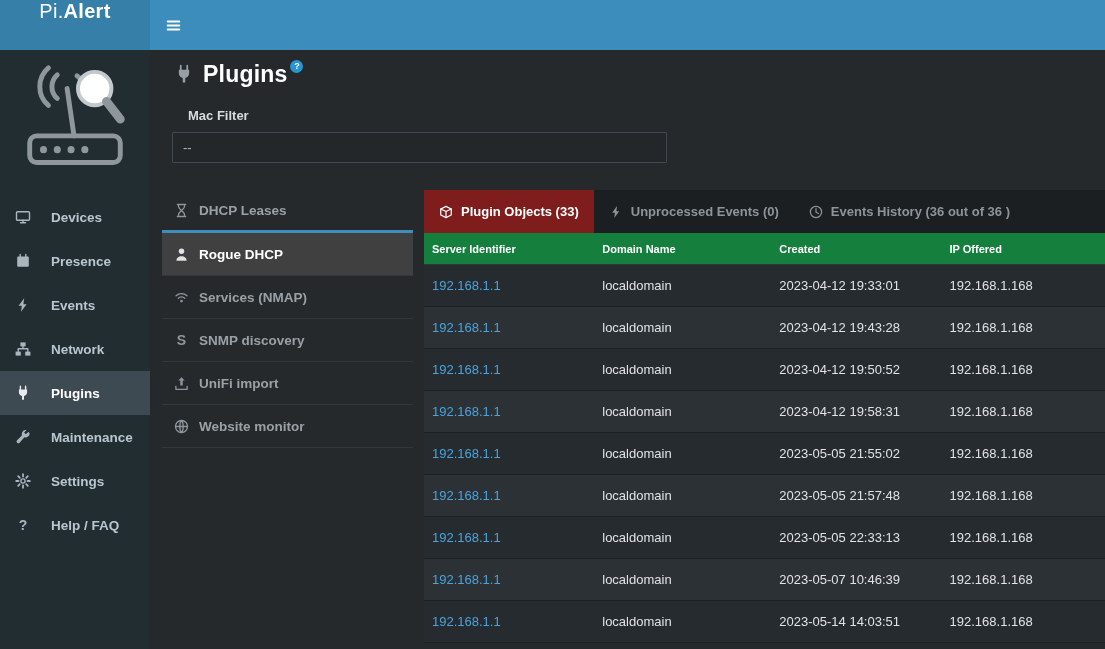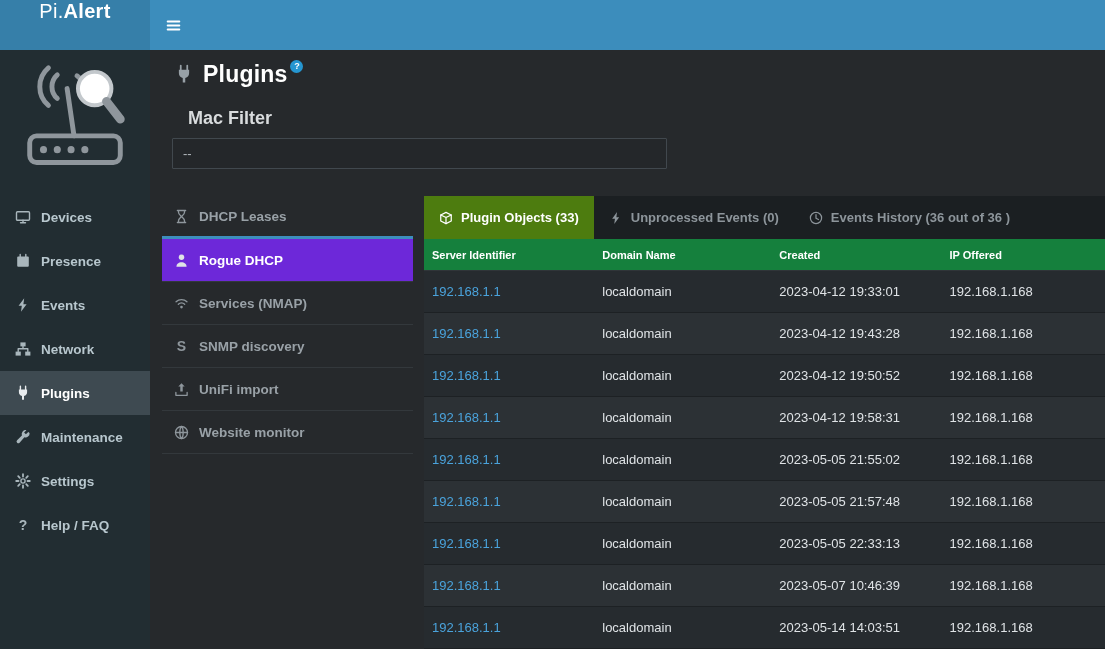--- a/index.html
+++ b/index.html
@@ -18,52 +18,52 @@
   .hamburger-btn .icon svg { stroke-width: 1.8; }
 
   
   .icon { display: inline-flex; width: 15px; height: 15px; align-items: center; justify-content: center; flex: none; }
   .icon svg { width: 100%; height: 100%; fill: none; stroke: currentColor; stroke-width: 1.4; stroke-linecap: round; stroke-linejoin: round; }
   .icon.char { font-weight: 700; font-size: 14px; line-height: 1; font-family: "Liberation Sans", sans-serif; }
 
   
   .sidebar { background: #222d32; overflow: hidden; }
   .logo-art { display: flex; justify-content: center; padding: 13px 0 4px 0; }
-  .side-item { height: 44px; display: flex; align-items: center; gap: 10px; padding: 0 10px 0 15px; color: #b8c7ce; font-size: 13.5px; font-weight: 600; cursor: pointer; text-decoration: none; }
+  .side-item { height: 44px; display: flex; align-items: center; gap: 20px; padding: 0 10px 0 15px; color: #b8c7ce; font-size: 13.5px; font-weight: 600; cursor: pointer; text-decoration: none; }
   .side-item .icon { color: #a9b6bc; width: 16px; height: 16px; }
   .side-item.active { background: #3e4a51; color: #fff; }
   .side-item.active .icon { color: #e8ecee; }
 
   
   .content { background: #26292c; padding: 6px 0 0 12px; overflow: hidden; position: relative; }
 
   .title-row { display: flex; align-items: center; margin: 2px 0 0 12px; height: 32px; }
   .title-icon { width: 20px; height: 20px; color: #97a0a6; margin-right: 9px; }
   .page-title { color: #fff; font-size: 23px; font-weight: 600; letter-spacing: 0.2px; }
   .help-badge { width: 13px; height: 13px; border-radius: 50%; background: #2596d1; color: #fff; font-size: 9px; font-weight: 700; display: inline-flex; align-items: center; justify-content: center; margin-left: 3px; transform: translateY(-8px); text-decoration: none; cursor: pointer; }
 
-  .mac-label { display: block; margin: 18px 16px 0 26px; font-size: 18px; font-weight: 700; color: #d9dcde; }
+  .mac-label { display: block; margin: 18px 16px 0 26px; font-size: 13px; font-weight: 700; color: #d9dcde; }
   .mac-select { margin: 9px 0 0 10px; width: 495px; height: 31px; border: 1px solid #41484e; background: #24272a; border-radius: 1px; display: flex; align-items: center; padding: 0 10px; color: #b4babe; font-size: 13px; cursor: pointer; }
 
   .plugin-layout { display: flex; gap: 11px; margin-top: 27px; align-items: flex-start; }
 
   
   .plugin-nav { width: 251px; flex: none; }
   .p-item { height: 43px; display: flex; align-items: center; gap: 10px; padding: 0 12px; font-size: 13.5px; font-weight: 600; color: #99a1a7; border-bottom: 1px solid #33383c; cursor: pointer; }
   .p-item .icon { color: #8e969c; width: 15px; height: 15px; }
   .p-item.underline { border-bottom: 3px solid #3d8ebd; }
-  .p-item.selected { background: #6d28d9; color: #fff; }
+  .p-item.selected { background: #404040; color: #fff; }
   .p-item.selected .icon { color: #dfe3e6; }
 
   
   .plugin-main { flex: 1; min-width: 0; }
   .tabs { display: flex; background: #1b1f22; height: 43px; }
   .tab { display: flex; align-items: center; gap: 8px; padding: 0 15px; font-size: 13px; font-weight: 600; color: #8d959b; cursor: pointer; }
   .tab .icon { width: 14px; height: 14px; }
-  .tab.active { background: #4d7c0f; color: #fff; align-items: center; }
+  .tab.active { background: #7f1d1d; color: #fff; align-items: center; }
 
   table { width: 100%; border-collapse: collapse; table-layout: fixed; }
   thead th { text-align: left; font-size: 11px; font-weight: 700; color: #fff; padding: 10px 8px 9px; background: #15803d; border-bottom: 1px solid #303539; }
   thead th:nth-child(1) { width: 25%; }
   thead th:nth-child(2) { width: 26%; margin-left: 32px; }
   thead th:nth-child(3) { width: 25%; }
   thead th:nth-child(4) { width: 24%; }
   tbody td { height: 42px; padding: 0 8px; font-size: 13px; color: #dfe3e6; border-bottom: 1px solid #1d2124; }
   tbody tr:nth-child(odd)  { background: #262b2f; }
   tbody tr:nth-child(even) { background: #2c3135; }

